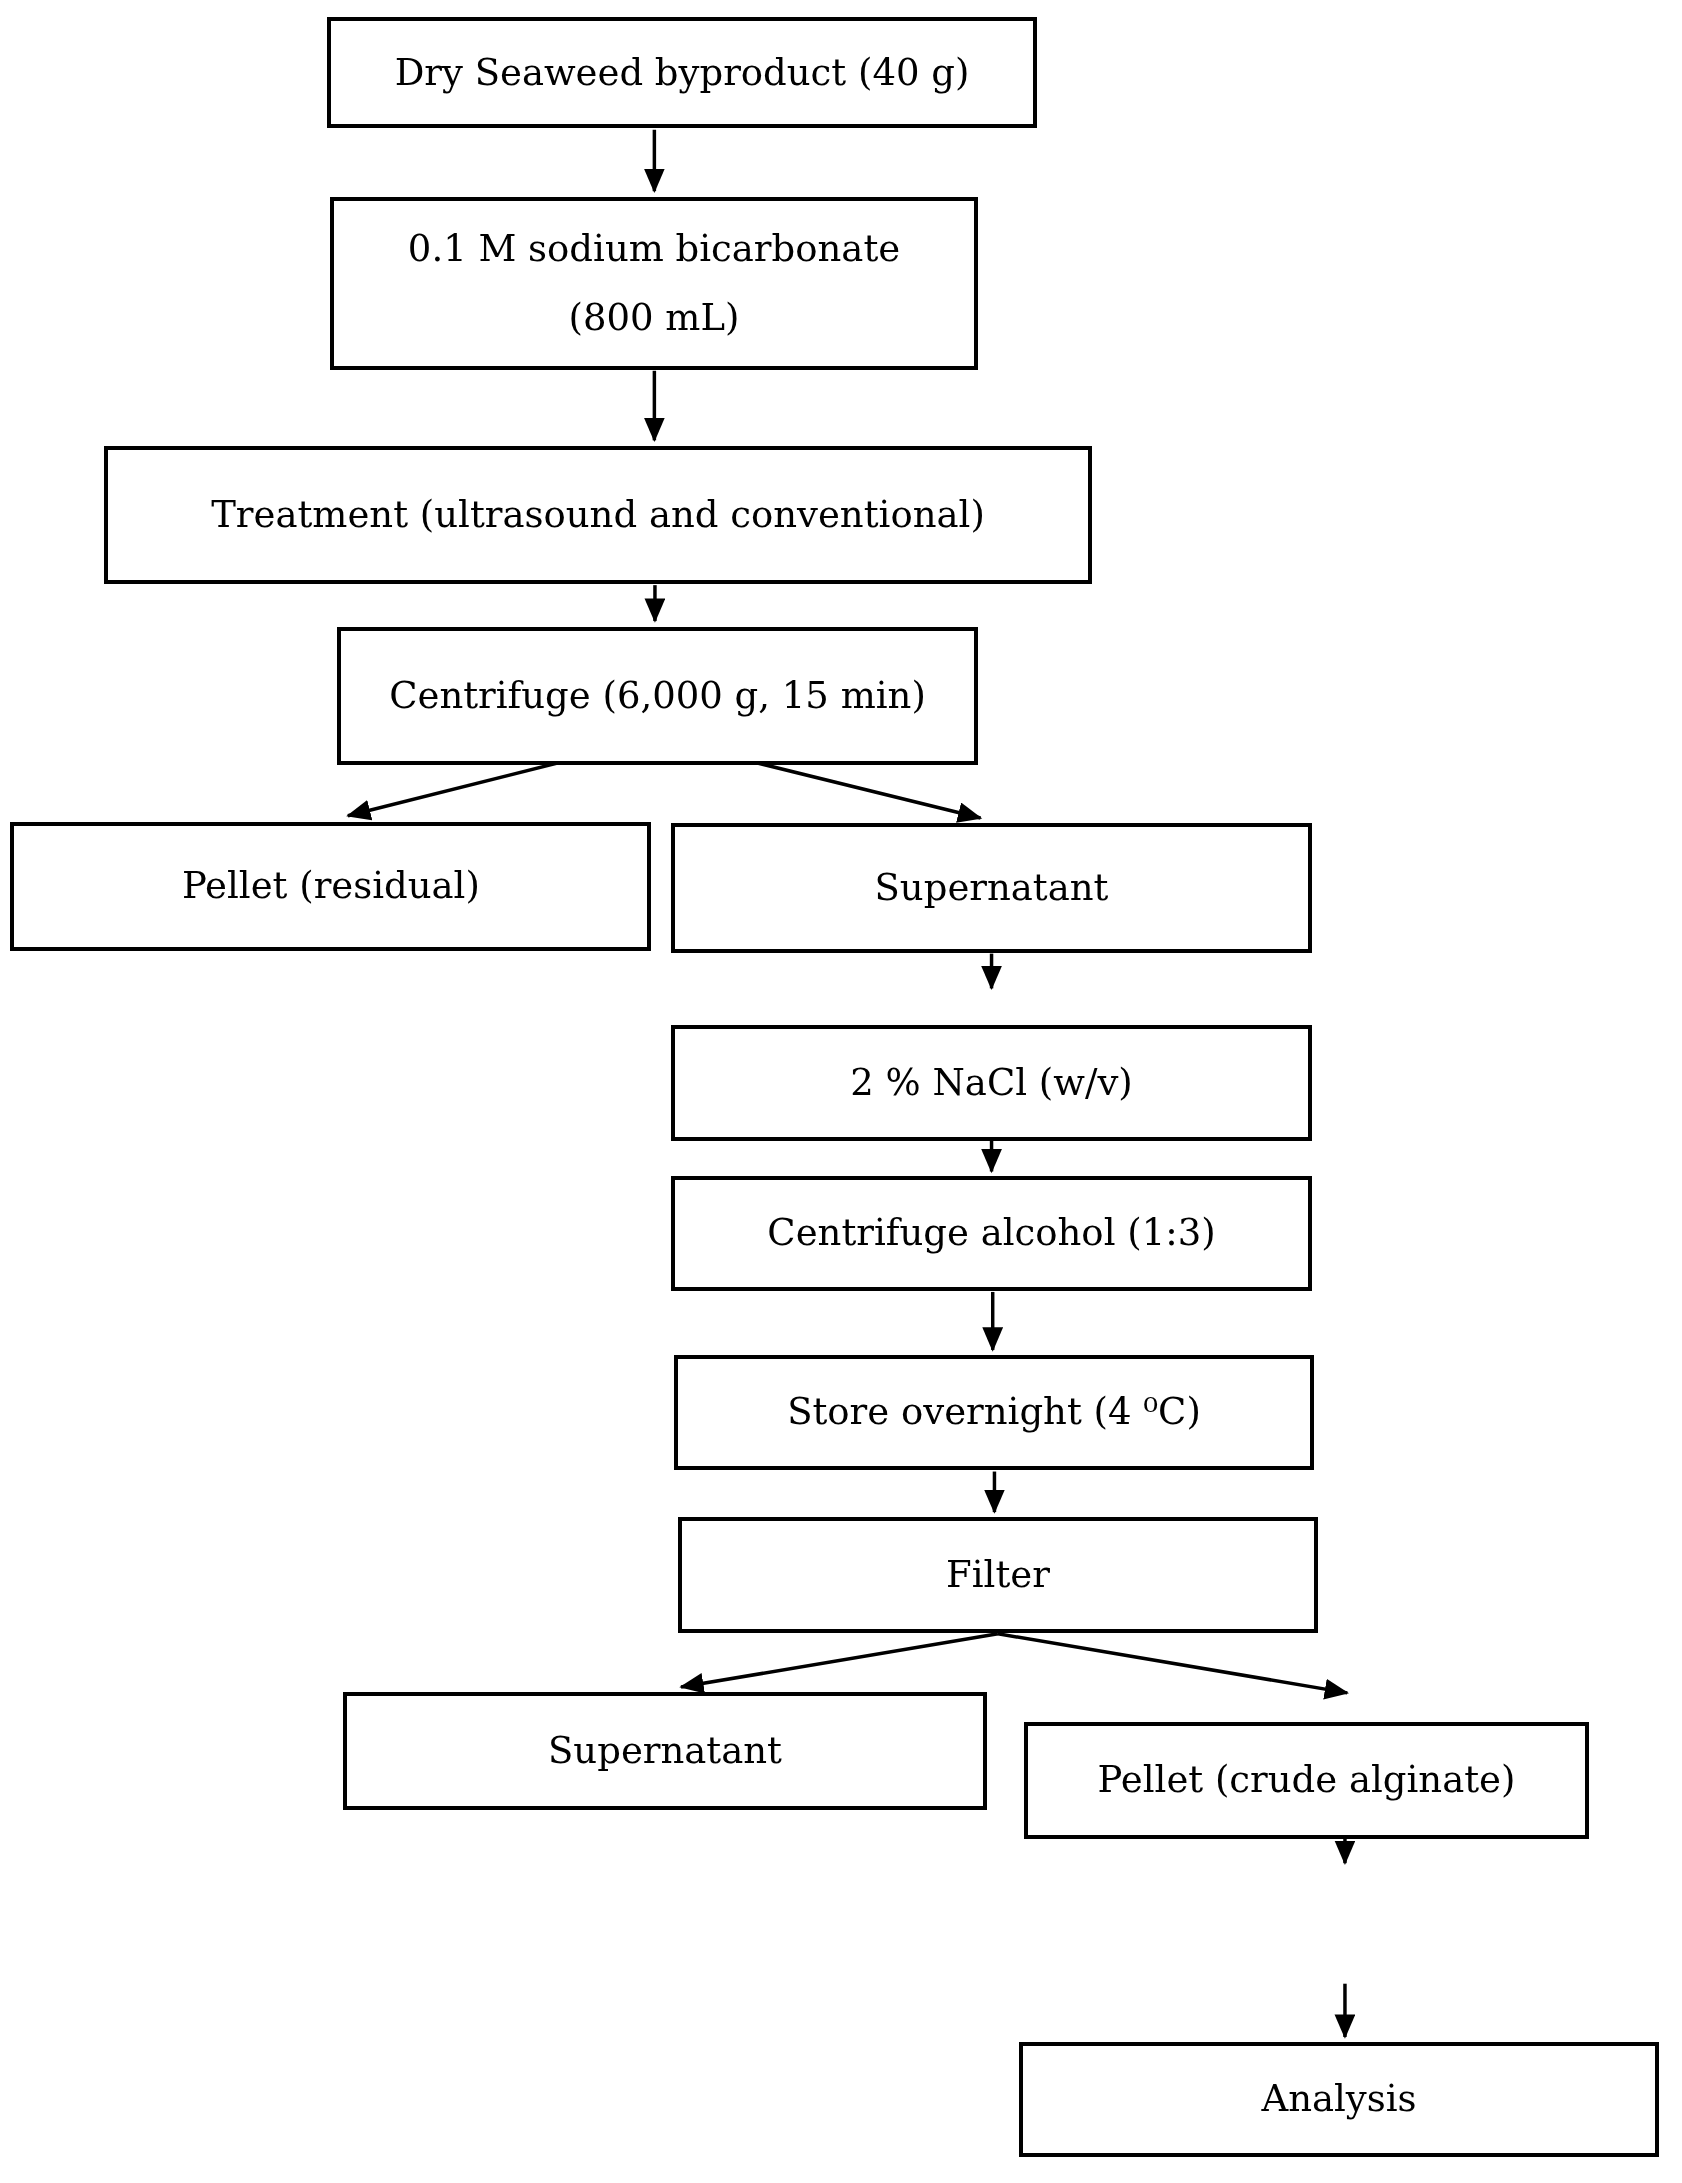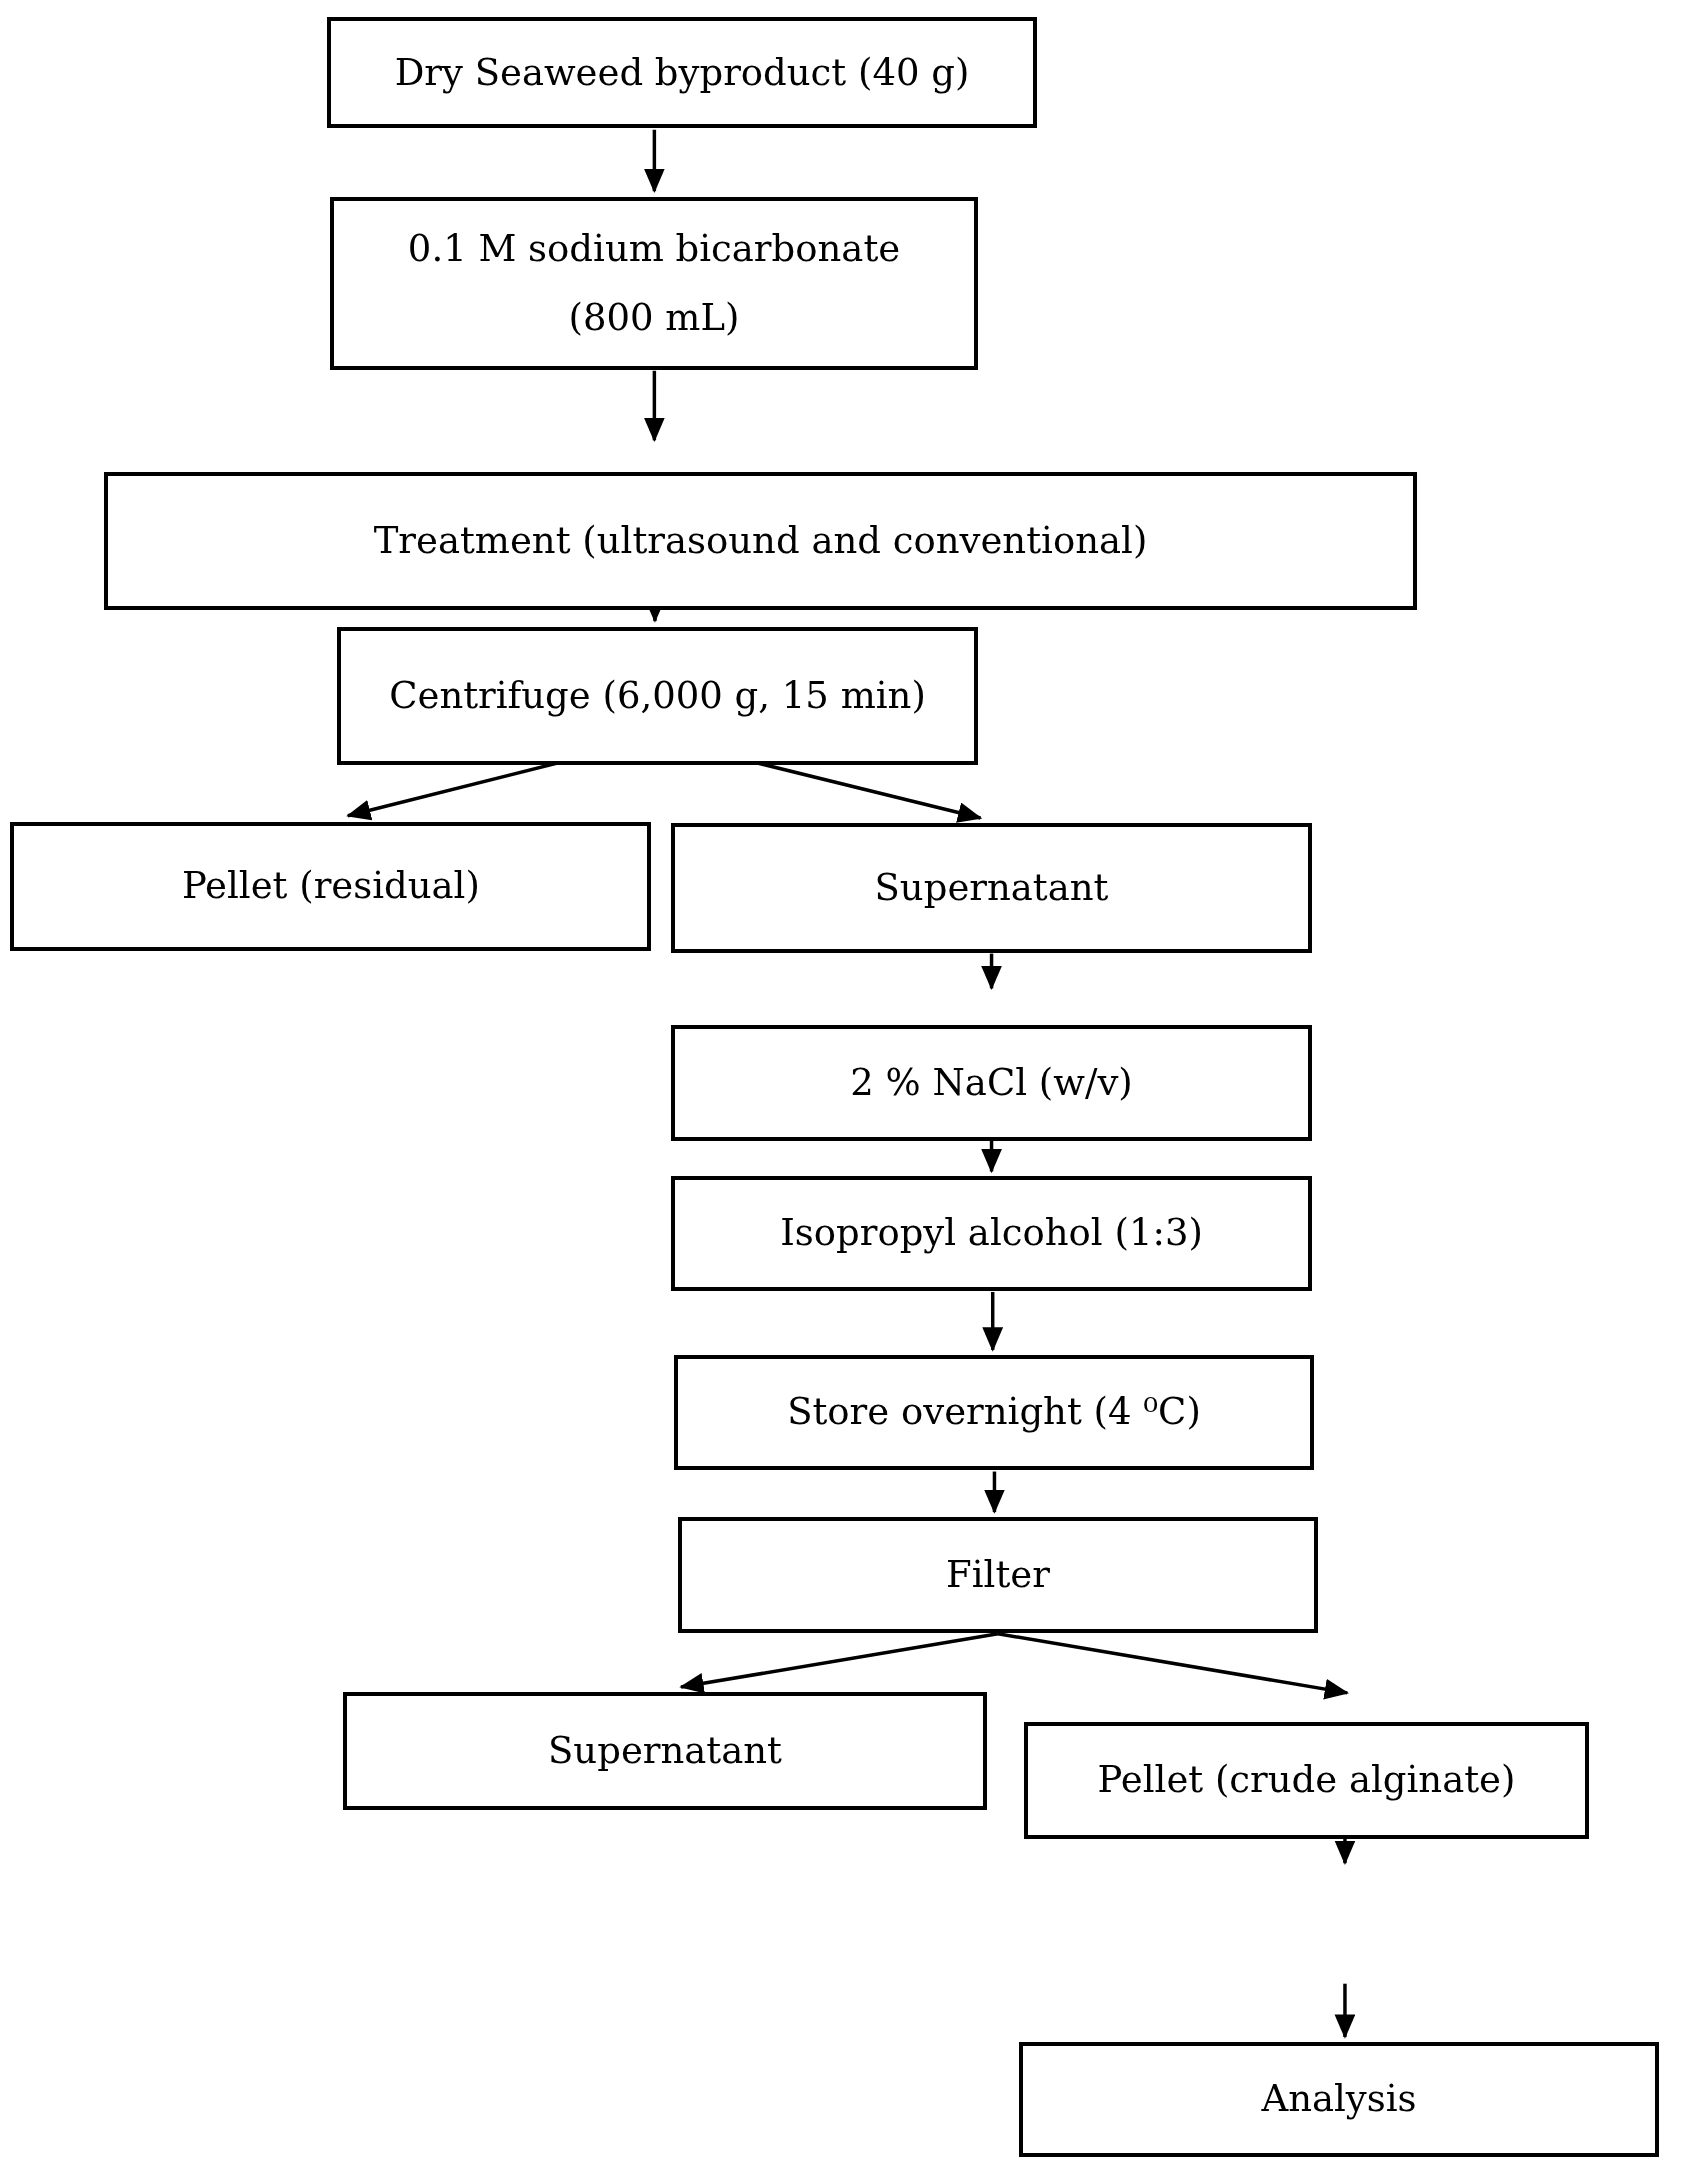--- a/index.html
+++ b/index.html
@@ -36,21 +36,21 @@
     text-align: center;
     z-index: 2;
     color: #000000;
     font-size: 37px;
     line-height: 1.3;
   }
   .node-label { display: block; }
 
   #n0  { left: 327px;  top: 17.4px;   width: 710px; height: 111px; }
   #n1  { left: 330px;  top: 197px;  width: 648px; height: 173px; padding: 0 35px; line-height: 1.85; }
-  #n2  { left: 104px;  top: 472px;  width: 1313px; height: 138px; }
+  #n2  { left: 104px;  top: 446px;  width: 988px; height: 138px; }
   #n3  { left: 337px;  top: 627px; width: 641px; height: 138px; }
   #n4  { left: 10.4px;   top: 822px; width: 641px; height: 129px; }
   #n5  { left: 671px; top: 823px; width: 641px; height: 130px; }
   #n6  { left: 671px; top: 993px; width: 641px; height: 116px; margin-top: 32px; }
   #n7  { left: 671px; top: 1176px; width: 641px; height: 115px; }
   #n8  { left: 674px; top: 1355px; width: 640px; height: 115px; }
   #n9  { left: 678px; top: 1517px; width: 640px; height: 116px; }
   #n10 { left: 343px;  top: 1692px; width: 644px; height: 118px; }
   #n11 { left: 1024px; top: 1722px; width: 565px; height: 117px; }
   #n12 { left: 1024px; top: 1868px; width: 640px; height: 115px; }
@@ -106,21 +106,21 @@
 
   <div class="node" id="n5">
     <span class="node-label">Supernatant</span>
   </div>
 
   <div class="node" id="n6">
     <span class="node-label">2 % NaCl (w/v)</span>
   </div>
 
   <div class="node" id="n7">
-    <span class="node-label">Isopropyl alcohol (1:3)</span>
+    <span class="node-label">Centrifuge alcohol (1:3)</span>
   </div>
 
   <div class="node" id="n8">
     <span class="node-label">Store overnight (4 ⁰C)</span>
   </div>
 
   <div class="node" id="n9">
     <span class="node-label">Filter</span>
   </div>
 

